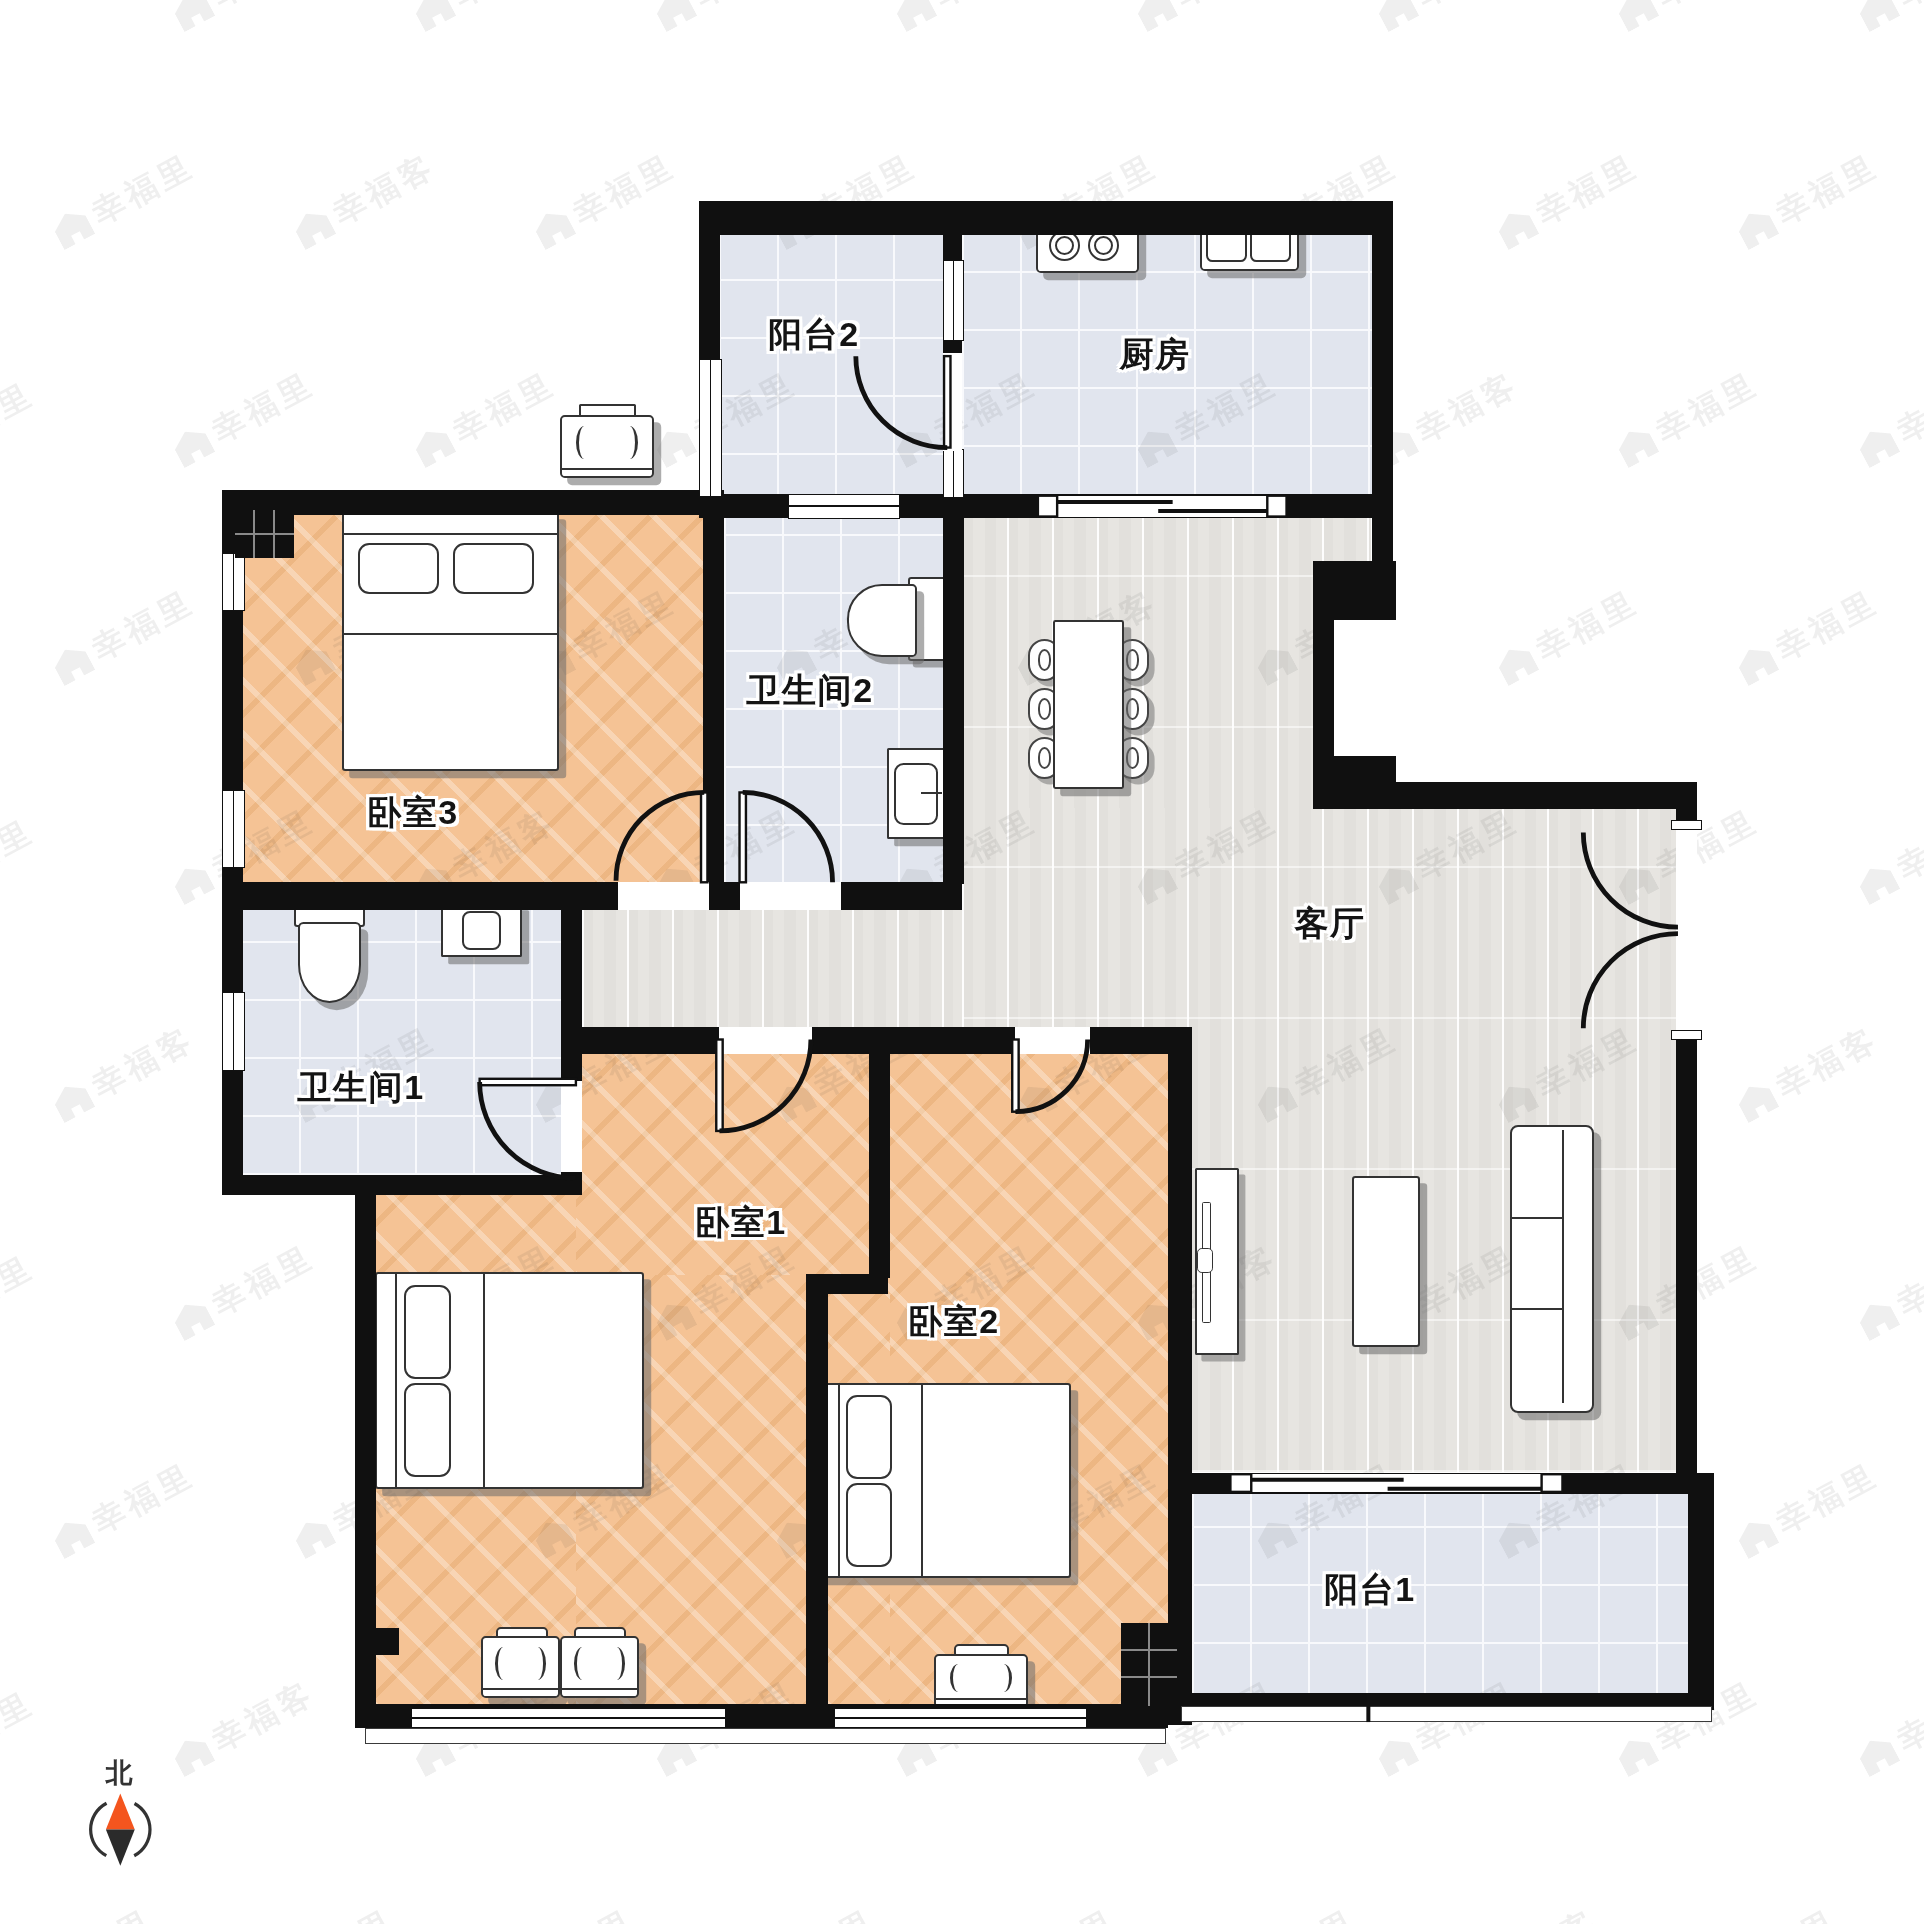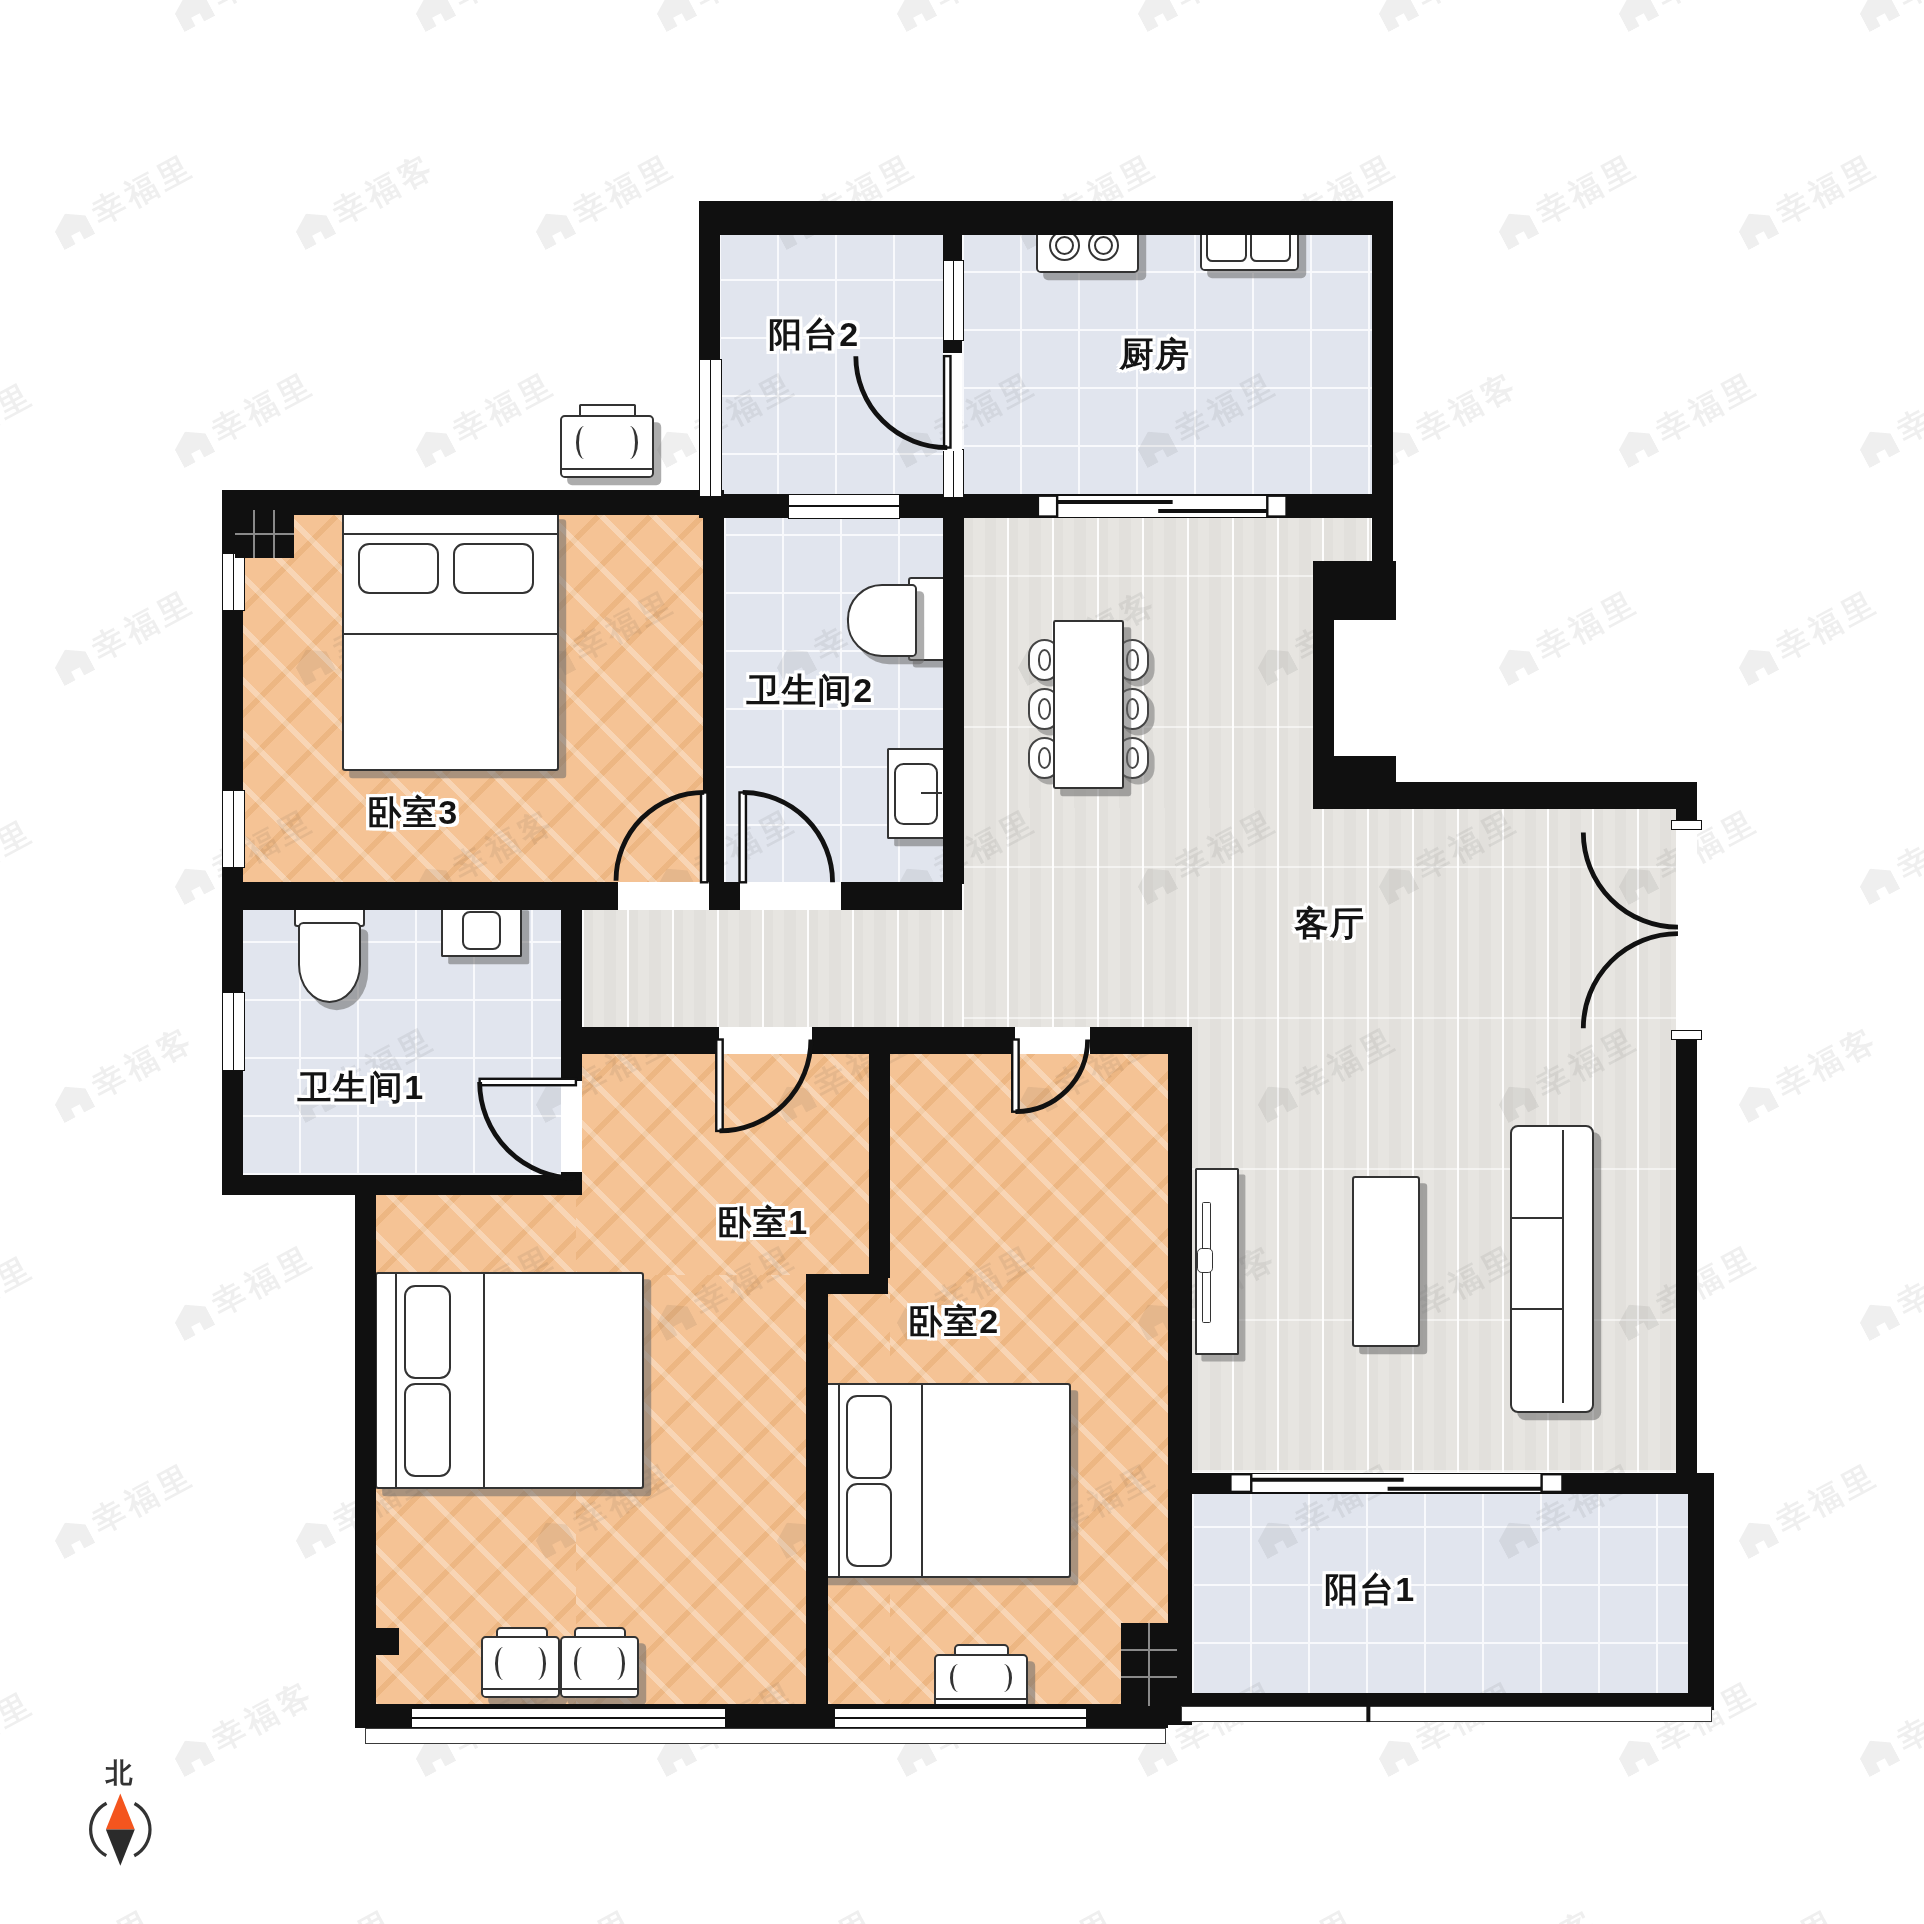--- a/index.html
+++ b/index.html
@@ -634,20 +634,20 @@
     <polygon points="150,2326 168,2281 132,2281" fill="#2b2b2b"></polygon>
   </svg>
 
   <div id="labels">
     <div class="rlabel" style="left:814px;top:335px;">阳台2</div>
     <div class="rlabel" style="left:1155px;top:355px;">厨房</div>
     <div class="rlabel" style="left:413px;top:813px;">卧室3</div>
     <div class="rlabel" style="left:810px;top:691px;">卫生间2</div>
     <div class="rlabel" style="left:1330px;top:924px;">客厅</div>
     <div class="rlabel" style="left:361px;top:1088px;">卫生间1</div>
-    <div class="rlabel" style="left:763px;top:1223px;text-align:right;">卧室1</div>
+    <div class="rlabel" style="left:741px;top:1223px;text-align:right;">卧室1</div>
     <div class="rlabel" style="left:954px;top:1322px;">卧室2</div>
     <div class="rlabel" style="left:1370px;top:1590px;">阳台1</div>
     <div id="compass-label" style="left:119px;top:1773px;">北</div>
   </div>
 
 </div>
 
 
 </body></html>

